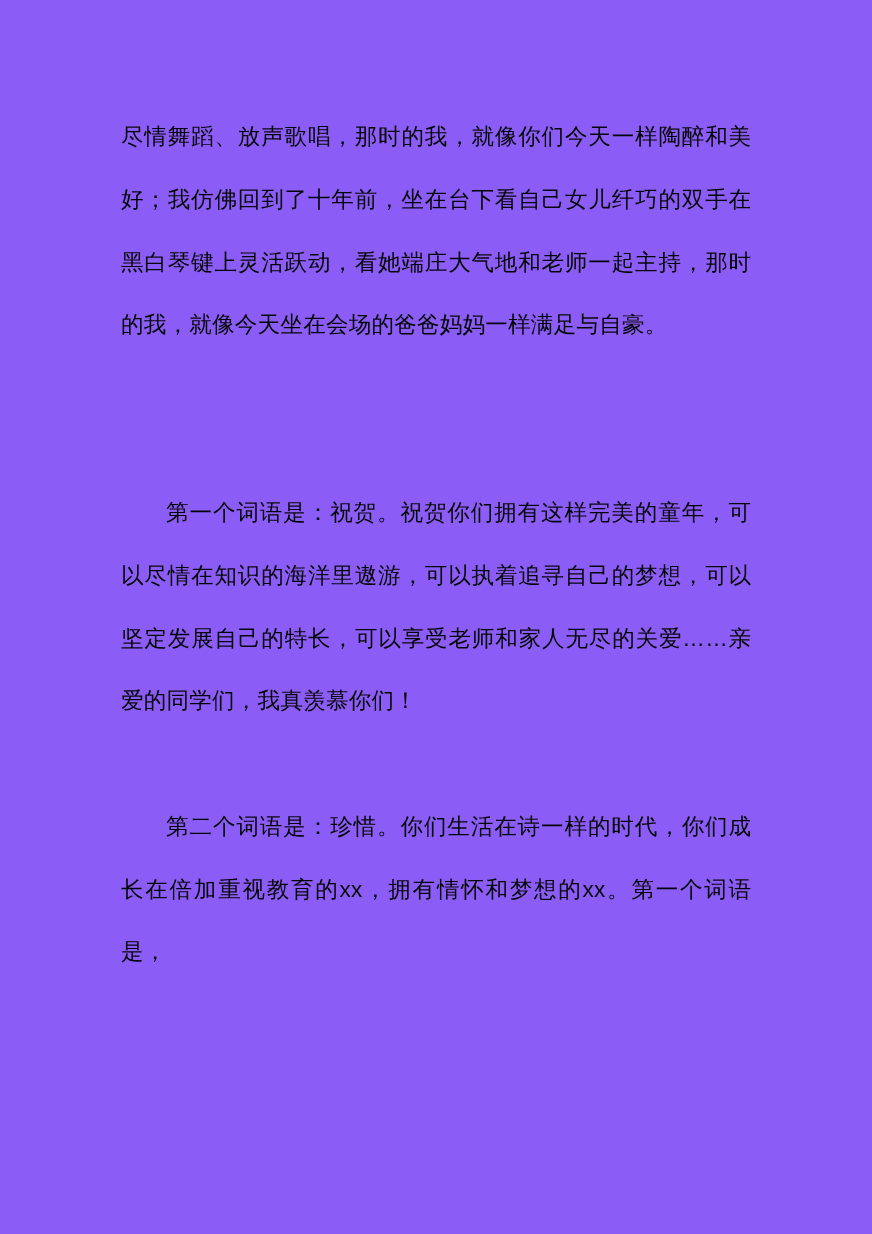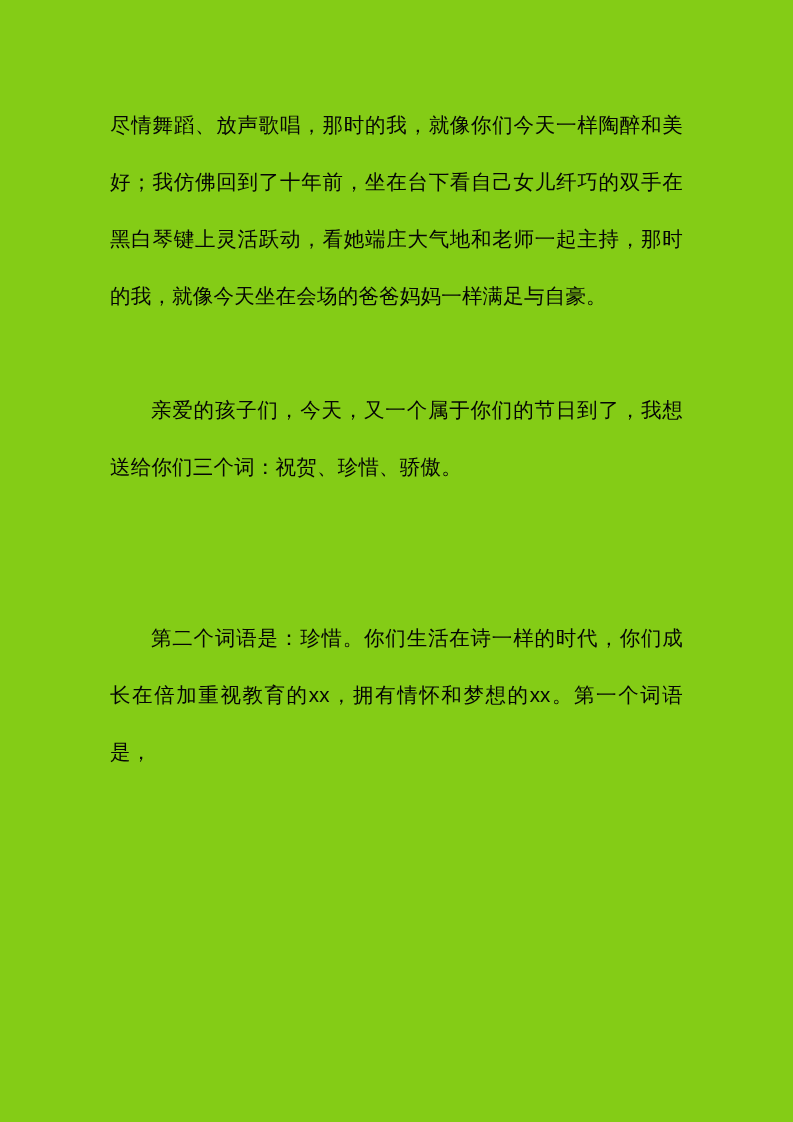--- a/index.html
+++ b/index.html
@@ -13,21 +13,21 @@
     font-family: "Liberation Sans", "DejaVu Sans", sans-serif;
     color: #000000;
     overflow: hidden;
   }
   .page {
     position: relative;
     width: 793px;
     height: 1122px;
     box-sizing: border-box;
     padding: 96px 110px 96px 110px;
-    background: #84cc16;
+    background: #8b5cf6;
   }
   .doc-body {
     position: relative;
     width: 573px;
   }
   .para {
     font-size: 20.5px;
     line-height: 57px;
     letter-spacing: 0.2px;
     text-align: justify;
@@ -46,23 +46,23 @@
 </head>
 <body>
 
 <div class="page">
   <div class="doc-body">
 
     <p class="para">尽情舞蹈、放声歌唱，那时的我，就像你们今天一样陶醉和美好；我仿佛回到了十年前，坐在台下看自己女儿纤巧的双手在黑白琴键上灵活跃动，看她端庄大气地和老师一起主持，那时的我，就像今天坐在会场的爸爸妈妈一样满足与自豪。</p>
 
     <div class="spacer"></div>
 
-    <p class="para indent">亲爱的孩子们，今天，又一个属于你们的节日到了，我想送给你们三个词：祝贺、珍惜、骄傲。</p>
 
     <div class="spacer"></div>
 
+    <p class="para indent">第一个词语是：祝贺。祝贺你们拥有这样完美的童年，可以尽情在知识的海洋里遨游，可以执着追寻自己的梦想，可以坚定发展自己的特长，可以享受老师和家人无尽的关爱……亲爱的同学们，我真羡慕你们！</p>
 
     <div class="spacer"></div>
 
     <p class="para indent">第二个词语是：珍惜。你们生活在诗一样的时代，你们成长在倍加重视教育的xx，拥有情怀和梦想的xx。第一个词语是，</p>
 
   </div>
 </div>
 
 </body></html>

